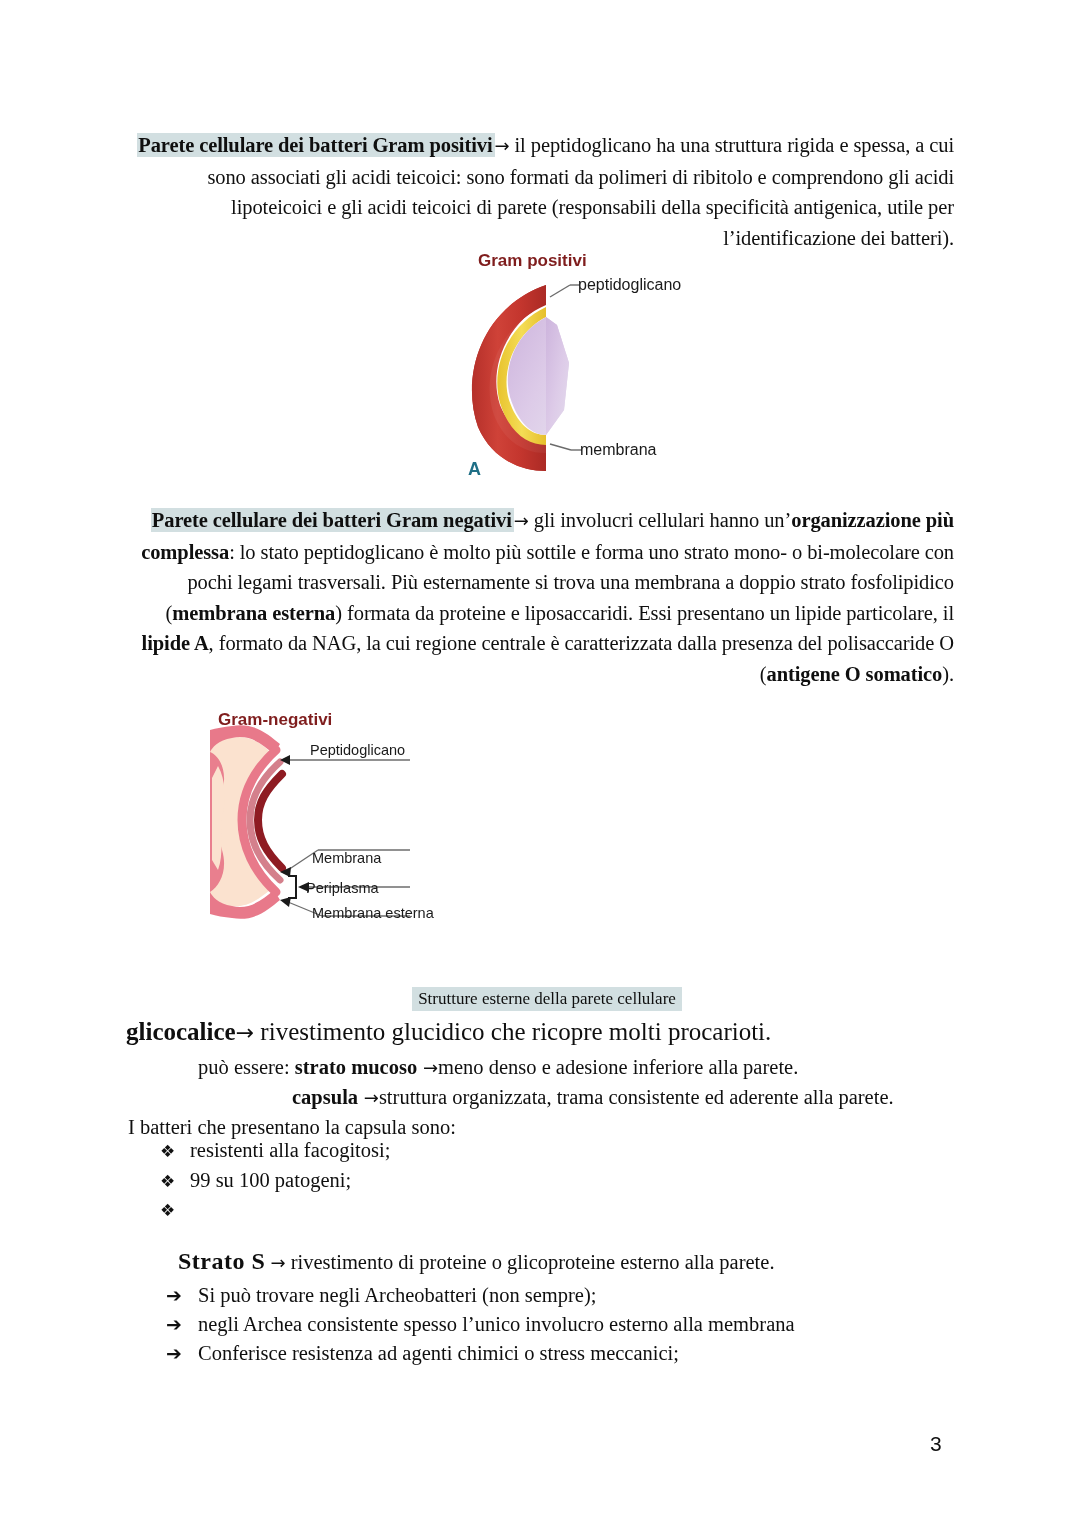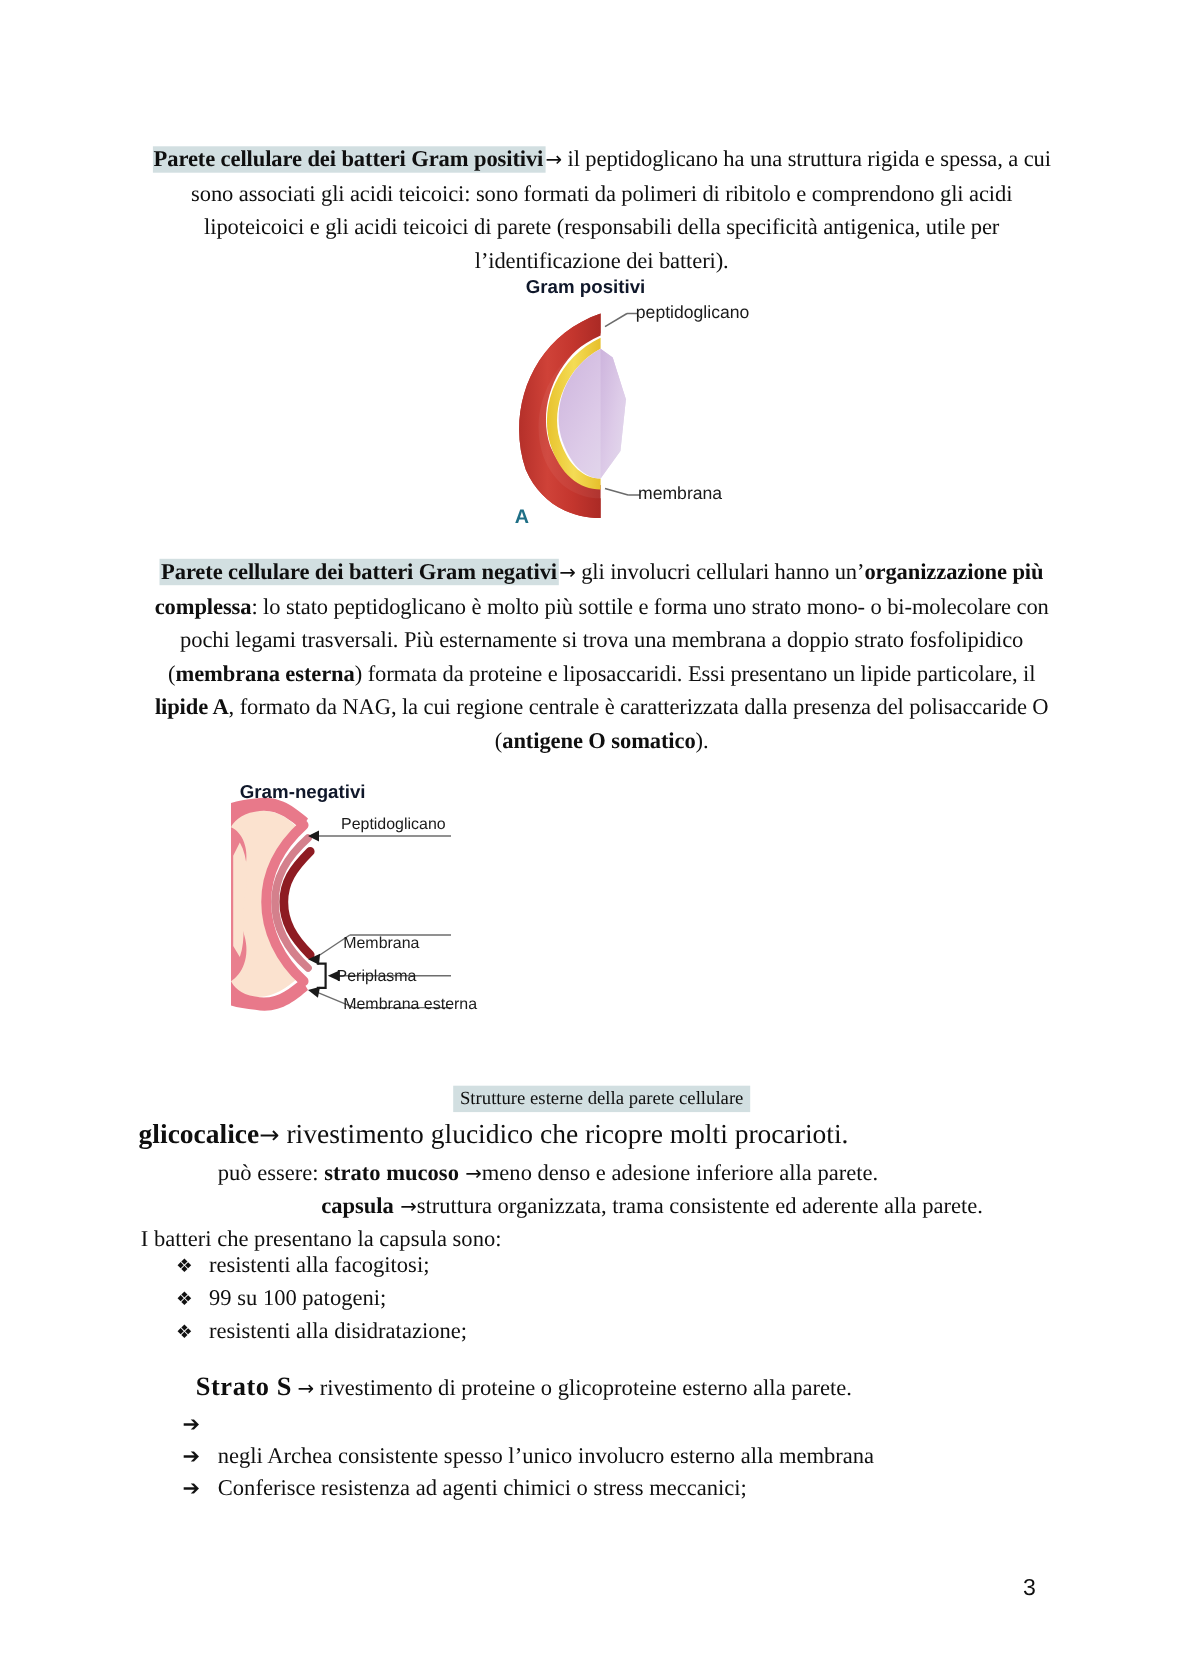--- a/index.html
+++ b/index.html
@@ -20,25 +20,25 @@
     position: absolute;
     left: 0; top: 0;
     width: 1080px;
     height: 1525px;
     background: #fff;
   }
 
   
   .para {
     position: absolute;
-    left: 128px;
+    left: 116px;
     width: 838px;
     font-size: 20.5px;
     line-height: 30.5px;
-    text-align: center;
+    text-align: right;
     letter-spacing: -0.1px;
   }
   .hl {
     background: #d2dfe1;
     font-weight: bold;
     padding: 1px 2px 1px 1px;
   }
   b, .b { font-weight: bold; }
   .arrow { font-family: "DejaVu Sans", sans-serif; font-size: 18px; }
 
@@ -151,21 +151,21 @@
     position: absolute;
   }
   .fig-gp { left: 430px; top: 245px; width: 330px; height: 250px; }
   .fig-gn { left: 210px; top: 700px; width: 290px; height: 240px; }
 
   .fig-title {
     position: absolute;
     font-family: "Liberation Sans", "DejaVu Sans", sans-serif;
     font-weight: bold;
     font-size: 17px;
-    color: #0f172a;
+    color: #7f1d1d;
   }
   .fig-label {
     position: absolute;
     font-family: "Liberation Sans", "DejaVu Sans", sans-serif;
     font-size: 16px;
     color: #1a1a1a;
     white-space: nowrap;
   }
   .fig-label-sm {
     position: absolute;
@@ -347,32 +347,32 @@
     <li>
       <span class="bullet">❖</span>
       <span>resistenti alla facogitosi;</span>
     </li>
     <li>
       <span class="bullet">❖</span>
       <span>99 su 100 patogeni;</span>
     </li>
     <li>
       <span class="bullet">❖</span>
-      <span>resistenti alla disidratazione;</span>
     </li>
   </ul>
 
   <div class="strato-head">
     <span class="lead">Strato  S</span>
     <span class="arrow">→</span><span> rivestimento di proteine o glicoproteine esterno alla parete.</span>
   </div>
 
   <ul class="arrows">
     <li>
       <span class="bullet">➔</span>
+      <span>Si può trovare negli Archeobatteri (non sempre);</span>
     </li>
     <li>
       <span class="bullet">➔</span>
       <span>negli Archea consistente spesso l’unico involucro esterno alla membrana</span>
     </li>
     <li>
       <span class="bullet">➔</span>
       <span>Conferisce resistenza ad agenti chimici o stress meccanici;</span>
     </li>
   </ul>

